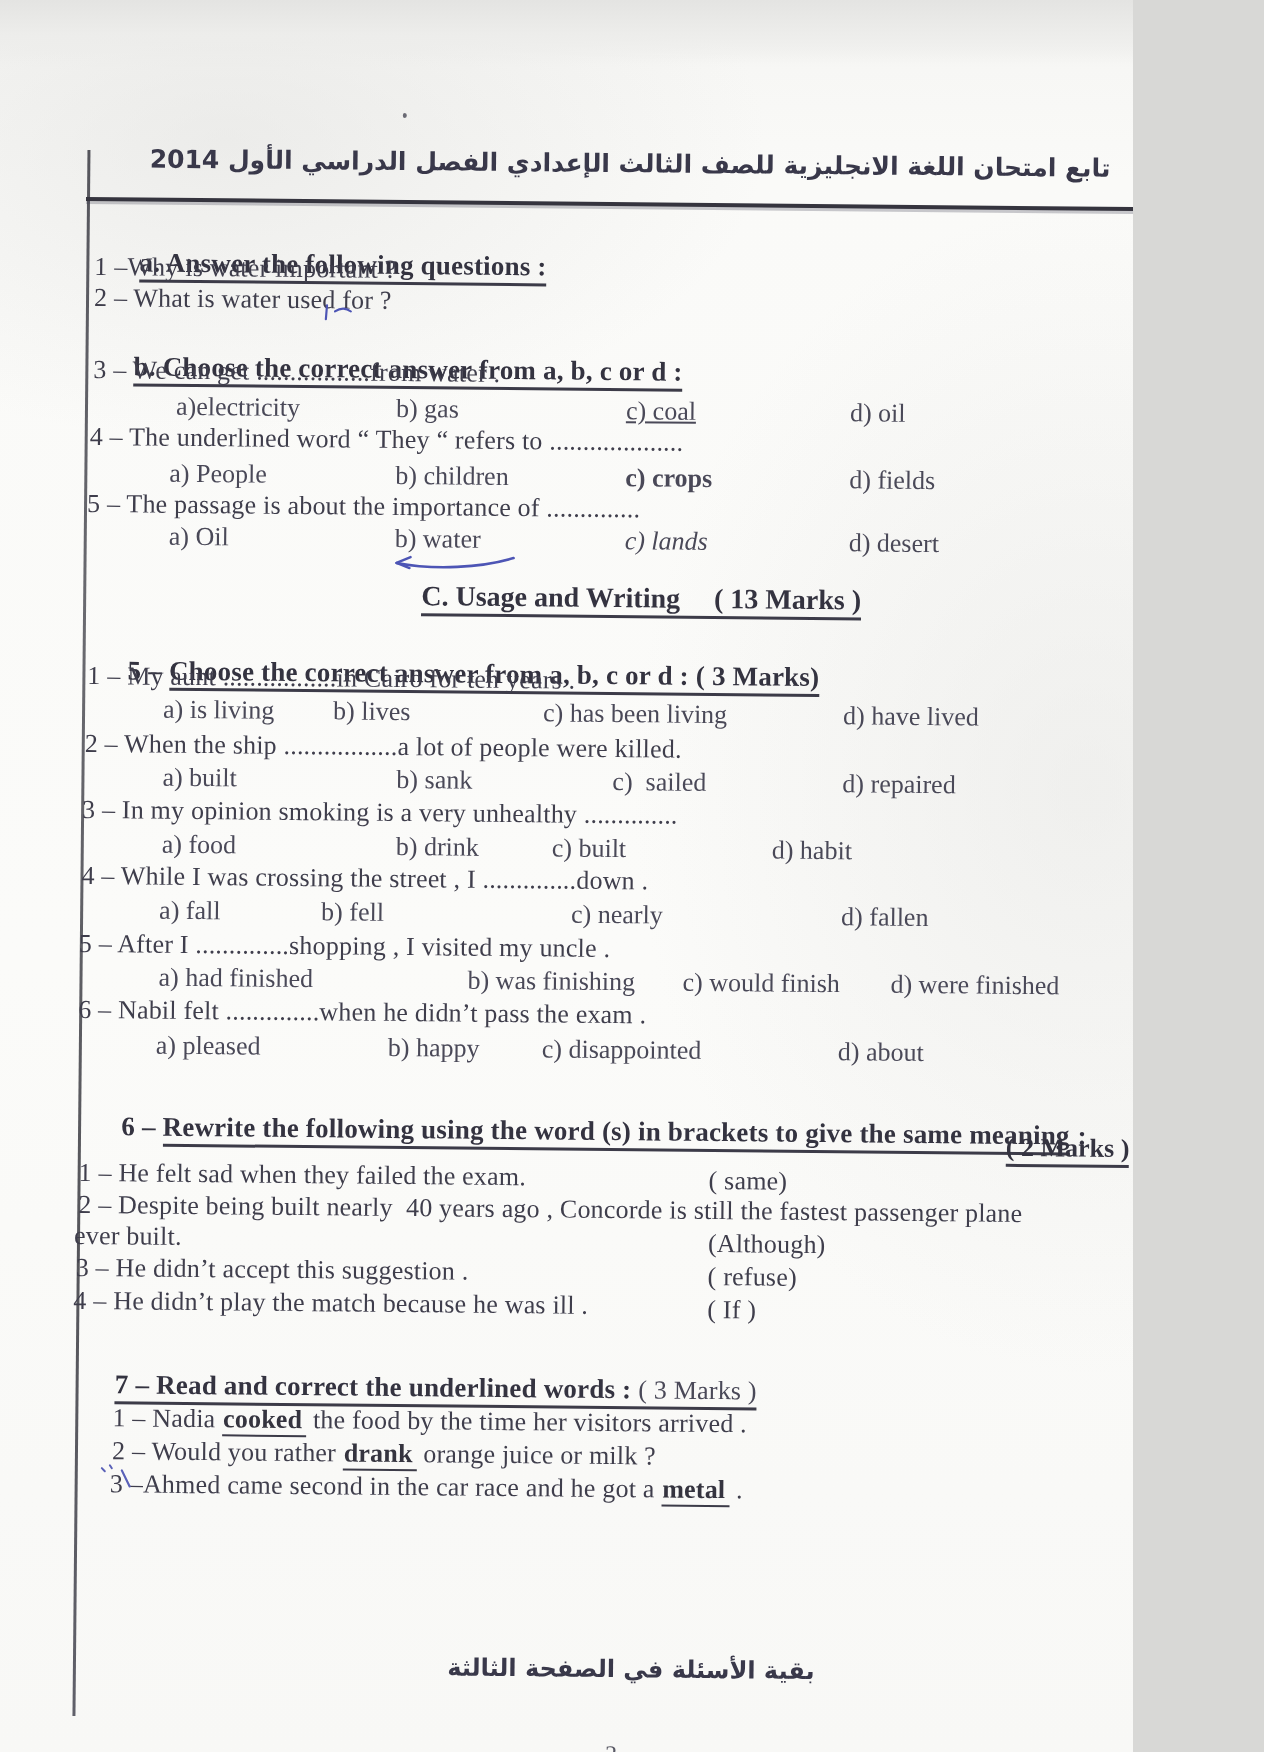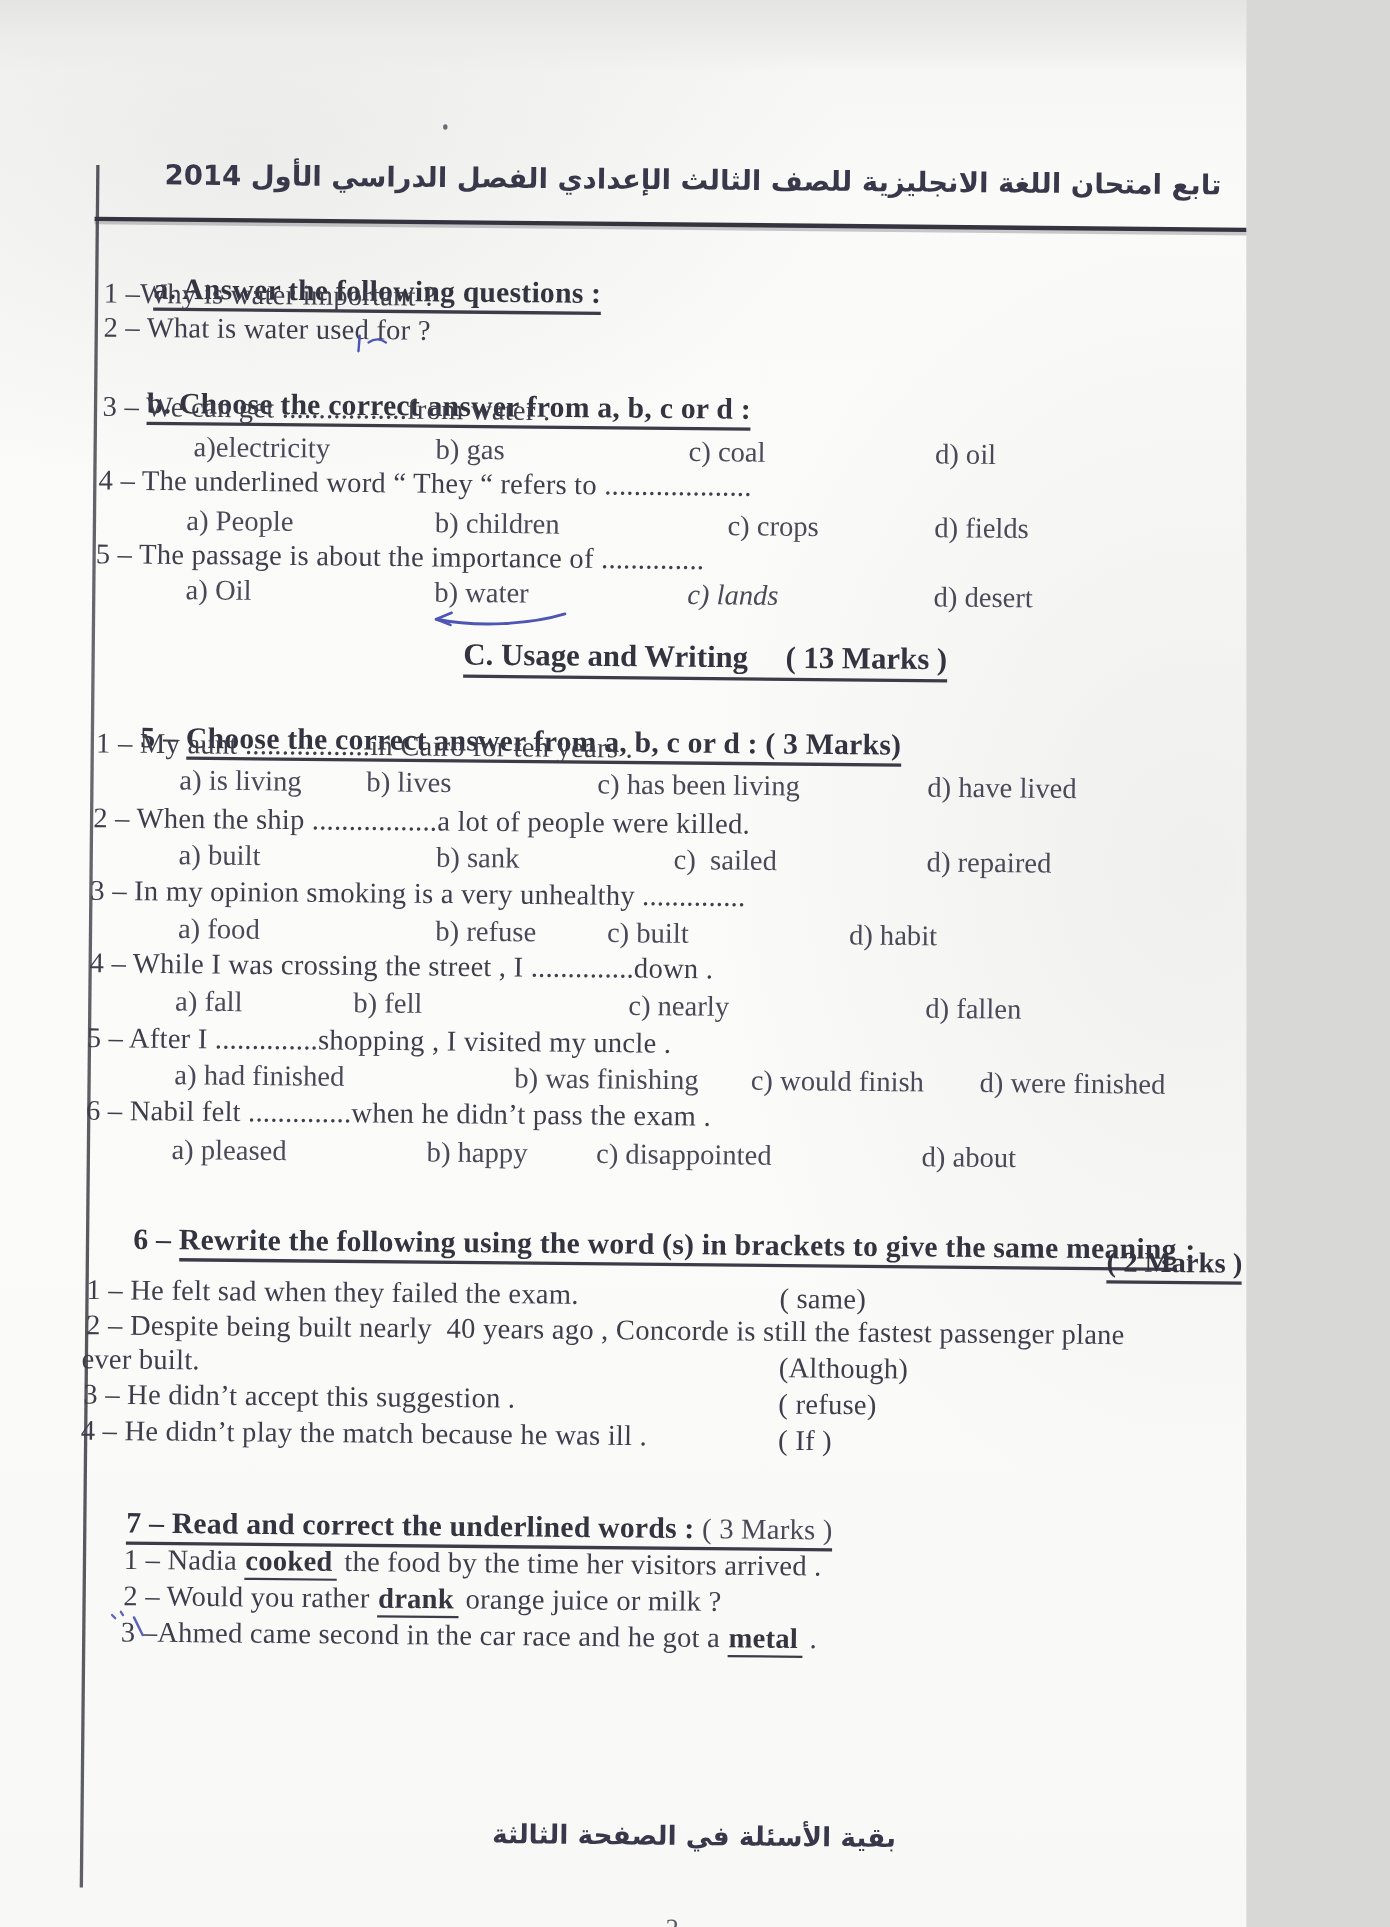--- a/index.html
+++ b/index.html
@@ -52,29 +52,29 @@
     <div class="line" style="left:95px;top:283px;">2 – What is water used for ?</div>
 
     <div class="line" style="left:95px;top:321px;">
       <span class="b uline" style="font-size:27px;">b. Choose the correct answer from a, b, c or d :</span>
     </div>
 
     <div class="line" style="left:95px;top:355px;">3 – We can get .................from water .</div>
     <div class="opts" style="top:391px;">
       <span class="opt" style="left:178px;">a)electricity</span>
       <span class="opt" style="left:398px;">b) gas</span>
-      <span class="opt" style="left:628px;">c) coal</span>
+      <span class="opt" style="left:628px;text-decoration:underline;">c) coal</span>
       <span class="opt" style="left:852px;">d) oil</span>
     </div>
 
     <div class="line" style="left:92px;top:422px;">4 – The underlined word “ They “ refers to ....................</div>
     <div class="opts" style="top:458px;">
       <span class="opt" style="left:172px;">a) People</span>
       <span class="opt" style="left:398px;">b) children</span>
-      <span class="opt" style="left:664px;">c) crops</span>
+      <span class="opt" style="left:628px;font-weight:bold;">c) crops</span>
       <span class="opt" style="left:852px;">d) fields</span>
     </div>
 
     <div class="line" style="left:90px;top:489px;">5 – The passage is about the importance of ..............</div>
     <div class="opts" style="top:521px;">
       <span class="opt" style="left:172px;">a) Oil</span>
       <span class="opt" style="left:398px;">b) water</span>
       <span class="opt" style="left:628px;font-style:italic;">c) lands</span>
       <span class="opt" style="left:852px;">d) desert</span>
     </div>
@@ -107,21 +107,21 @@
     <div class="opts" style="top:762px;">
       <span class="opt" style="left:168px;">a) built</span>
       <span class="opt" style="left:402px;">b) sank</span>
       <span class="opt" style="left:618px;">c)  sailed</span>
       <span class="opt" style="left:848px;">d) repaired</span>
     </div>
 
     <div class="line" style="left:88px;top:795px;">3 – In my opinion smoking is a very unhealthy ..............</div>
     <div class="opts" style="top:829px;">
       <span class="opt" style="left:168px;">a) food</span>
-      <span class="opt" style="left:402px;">b) refuse</span>
+      <span class="opt" style="left:402px;">b) drink</span>
       <span class="opt" style="left:558px;">c) built</span>
       <span class="opt" style="left:778px;">d) habit</span>
     </div>
 
     <div class="line" style="left:88px;top:861px;">4 – While I was crossing the street , I ..............down .</div>
     <div class="opts" style="top:895px;">
       <span class="opt" style="left:166px;">a) fall</span>
       <span class="opt" style="left:328px;">b) fell</span>
       <span class="opt" style="left:578px;">c) nearly</span>
       <span class="opt" style="left:848px;">d) fallen</span>

